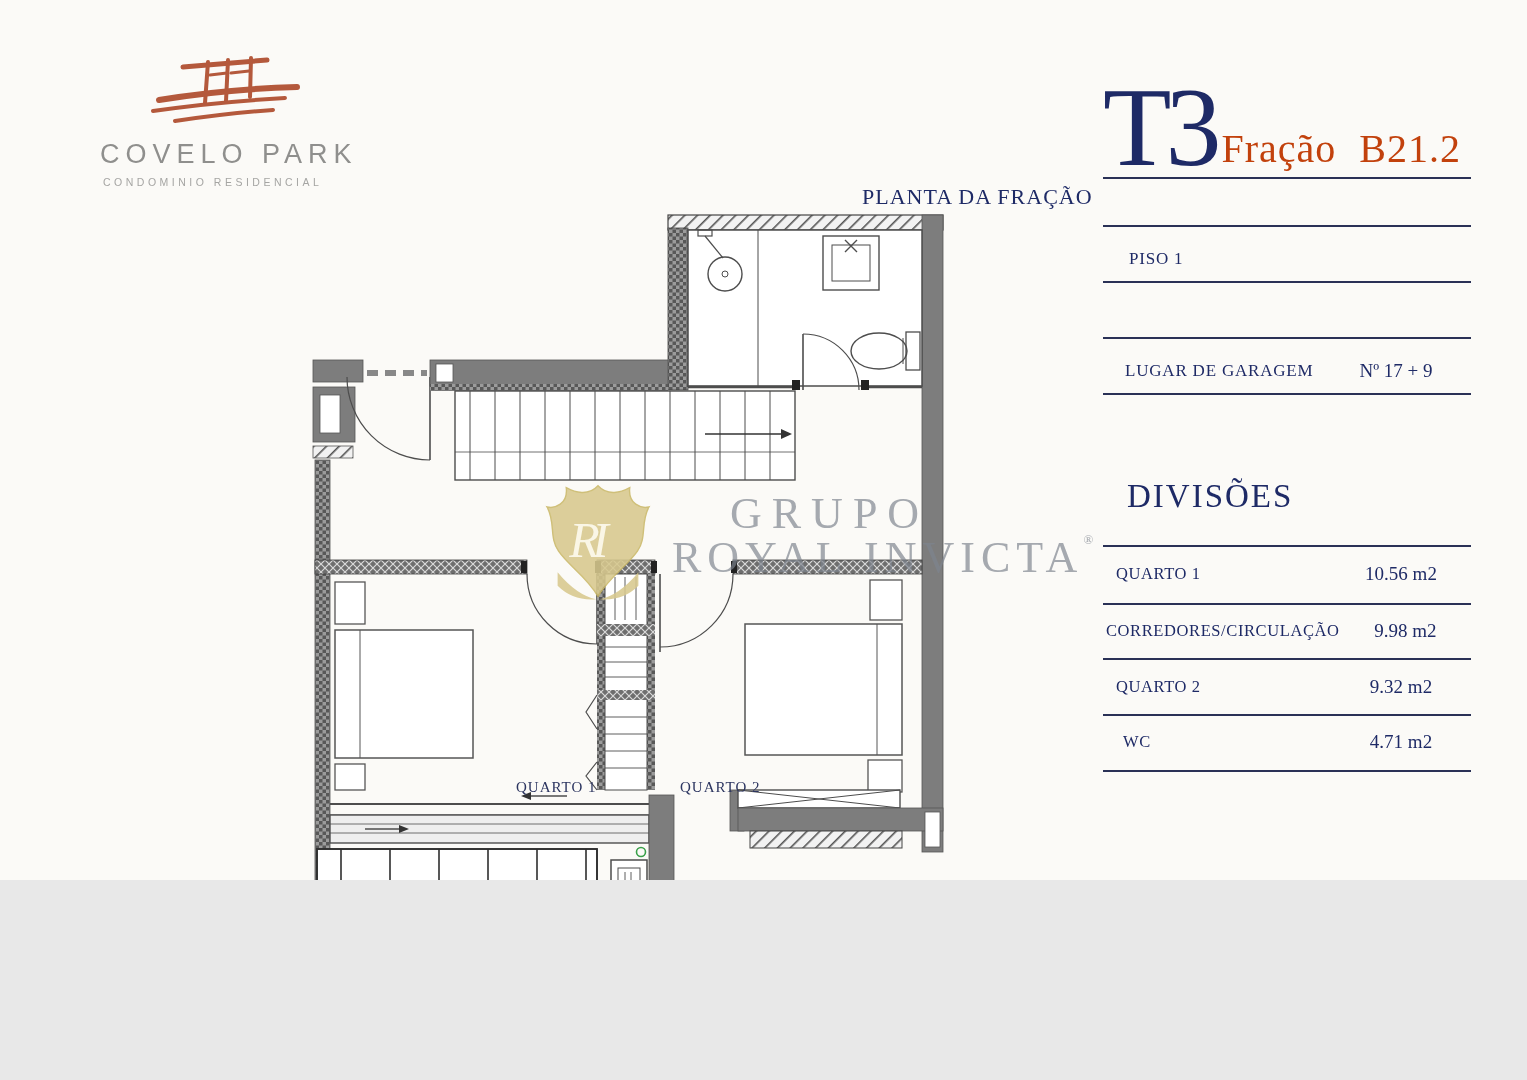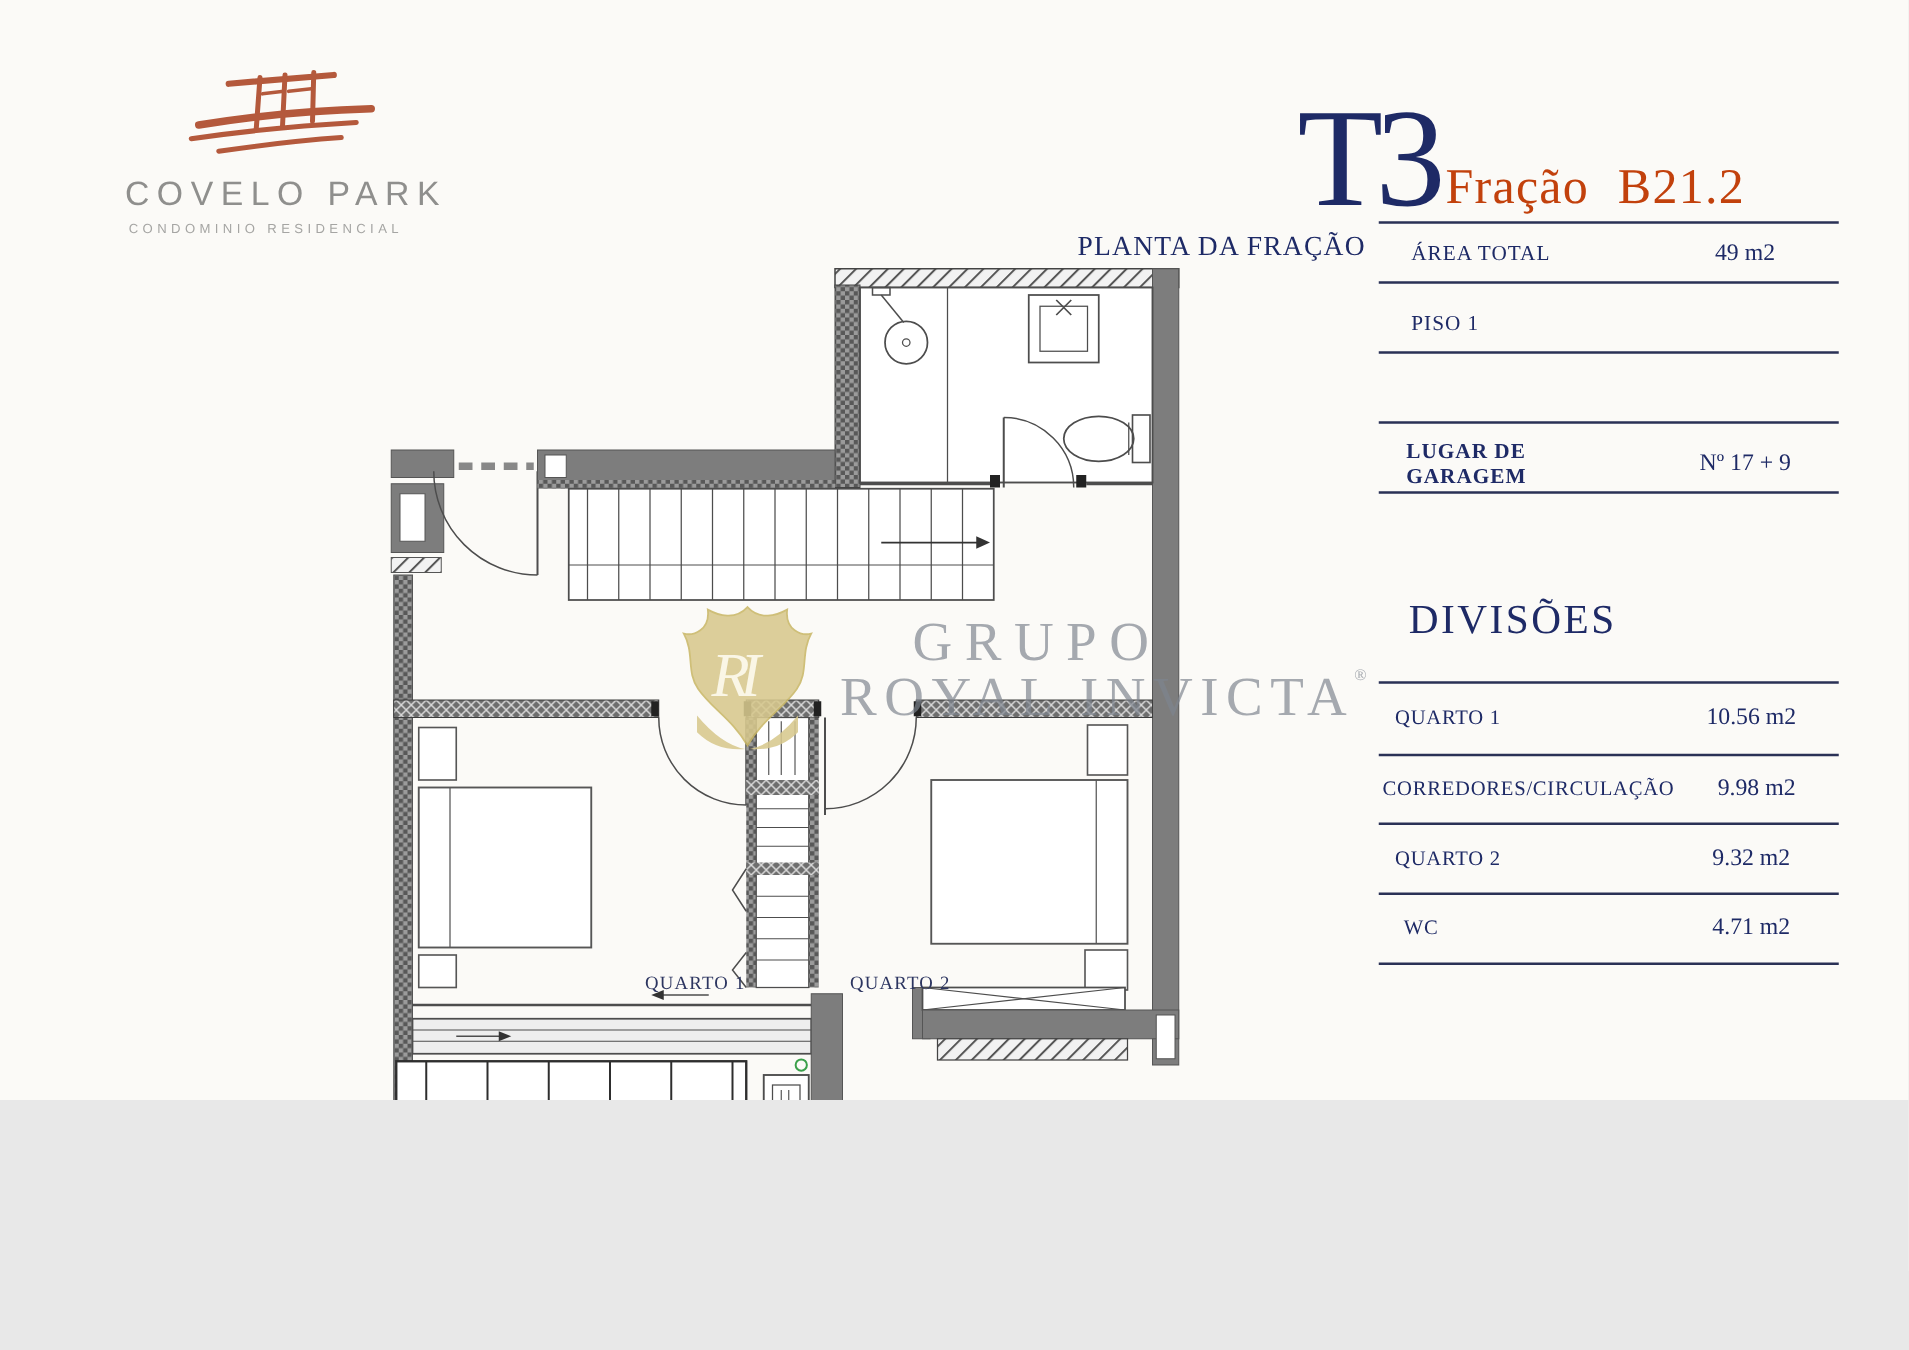--- a/index.html
+++ b/index.html
@@ -52,45 +52,41 @@
         <path d="M86,28 L104,26" stroke-width="3"></path>
         <path d="M14,55 Q80,44 152,42" stroke-width="6"></path>
         <path d="M8,66 Q70,57 140,53" stroke-width="4"></path>
         <path d="M30,76 Q85,68 128,65" stroke-width="4"></path>
       </g>
     </svg>
     <div class="logo-name">COVELO PARK</div>
     <div class="logo-sub" style="margin-top:6px;margin-left:3px;">CONDOMINIO RESIDENCIAL</div>
   </div>
 
-  <div class="abs" style="left:1038px;top:48px;width:368px;height:130px;display:flex;align-items:flex-end;">
+  <div class="abs" style="left:1103px;top:48px;width:368px;height:130px;display:flex;align-items:flex-end;">
     <span class="t3">T3</span>
     <span class="frac" style="margin-left:6px;margin-bottom:6px;">
       <span>Fração</span>
       <span style="margin-left:12px;">B21.2</span>
     </span>
   </div>
   <div class="panel-line" style="left:1103px;top:177px;width:368px;"></div>
 
-  <div class="srow" style="top:180px;">
-    <span class="lab row-label">ÁREA TOTAL</span>
-    <span class="val row-value">49 m2</span>
-  </div>
   <div class="panel-line" style="left:1103px;top:225px;width:368px;"></div>
 
   <div class="srow" style="top:236px;">
     <span class="lab row-label">PISO 1</span>
     <span class="val row-value"></span>
   </div>
   <div class="panel-line" style="left:1103px;top:281px;width:368px;"></div>
 
   <div class="panel-line" style="left:1103px;top:337px;width:368px;"></div>
 
   <div class="srow" style="top:348px;">
-    <span class="lab row-label" style="padding-left:22px;font-weight:bold;">LUGAR DE GARAGEM</span>
+    <span class="lab row-label" style="padding-left:22px;">LUGAR DE GARAGEM</span>
     <span class="val row-value">Nº 17 + 9</span>
   </div>
   <div class="panel-line" style="left:1103px;top:393px;width:368px;"></div>
 
   <div class="abs divisoes" style="left:1127px;top:478px;">DIVISÕES</div>
   <div class="panel-line" style="left:1103px;top:545px;width:368px;"></div>
 
   <div class="drow" style="top:549px;">
     <span class="lab">QUARTO 1</span>
     <span class="val">10.56 m2</span>

